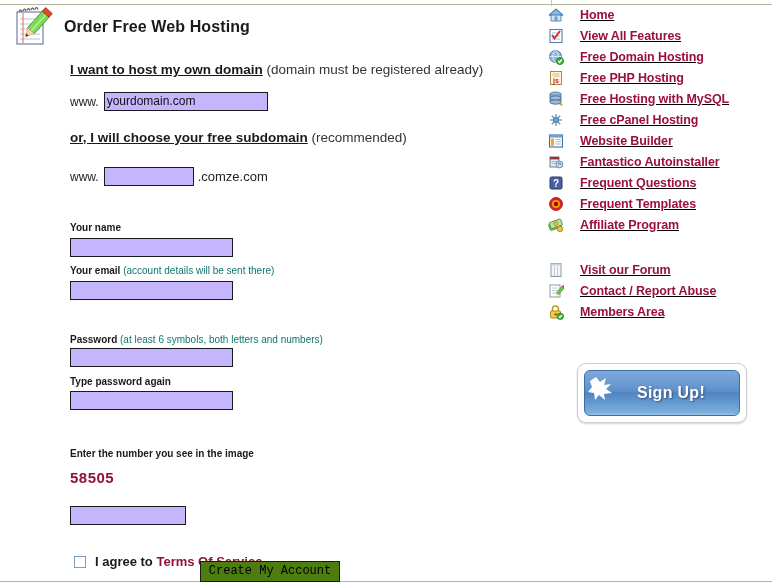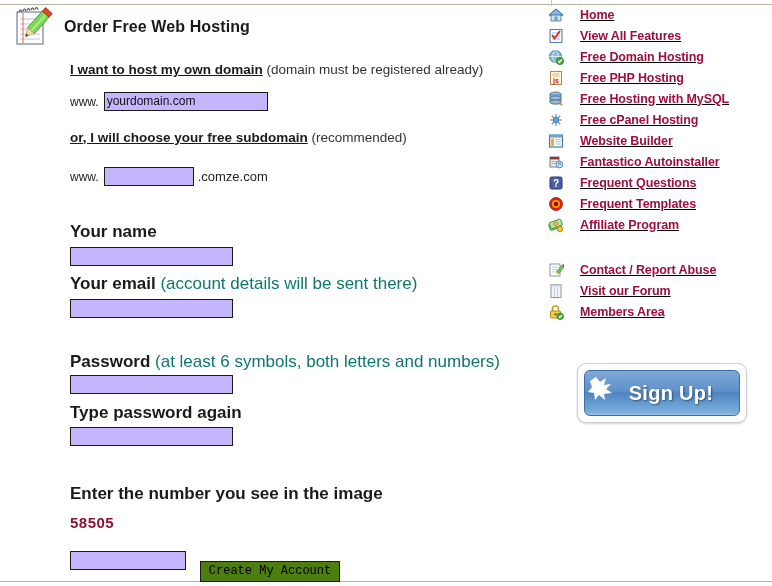--- a/index.html
+++ b/index.html
@@ -91,21 +91,21 @@
     padding: 1px 2px;
     box-sizing: content-box;
     outline: none;
   }
   .w-domain  { width: 158px; }
   .w-sub     { width: 84px; }
   .w-std     { width: 157px; }
   .w-captcha { width: 110px; }
 
   .lbl {
-    font-size: 17px;
+    font-size: 10px;
     font-weight: bold;
     color: #1a1a1a;
     margin: 0;
     white-space: nowrap;
   }
   .lbl .note {
     font-weight: normal;
     color: #0f766e;
   }
 
@@ -201,21 +201,21 @@
     border-radius: 6px;
     background: linear-gradient(to bottom, #7fa9d8 0%, #5e91cb 45%, #4f84c2 50%, #7cb0de 95%, #9cc6e8 100%);
     border: 1px solid #3c6ea5;
     box-sizing: border-box;
     display: flex;
     align-items: center;
     justify-content: center;
     overflow: hidden;
   }
   .signup-label {
-    font-size: 20px;
+    font-size: 16px;
     font-weight: bold;
     color: #ffffff;
     text-shadow: 1px 1px 2px rgba(0,0,0,0.45);
     letter-spacing: 0.3px;
     position: relative;
     z-index: 2;
     padding-left: 18px;
   }
   .star-badge {
     position: absolute;
@@ -460,20 +460,32 @@
             <rect x="2.2" y="3.6" width="12" height="6.5" rx="0.8" fill="#b6e4a4" stroke="#3f8a30" stroke-width="0.8"></rect>
             <circle cx="8.2" cy="6.8" r="2" fill="#f0c040" stroke="#a88018" stroke-width="0.7"></circle>
           </g>
           <circle cx="12" cy="12" r="2.8" fill="#f0c040" stroke="#a88018" stroke-width="0.8"></circle>
         </svg>
       </span>
       <a class="side-label" href="#">Affiliate Program</a>
     </div>
 
     <div class="side-gap"></div>
+
+    <div class="side-item">
+      <span class="side-icon">
+        <svg width="16" height="16" viewBox="0 0 16 16">
+          <rect x="3" y="1.5" width="10" height="13" fill="#f2f4f7" stroke="#8a97a6" stroke-width="1"></rect>
+          <rect x="3" y="1.5" width="10" height="2" fill="#c8d2dc"></rect>
+          <line x1="6.5" y1="4.5" x2="6.5" y2="14" stroke="#c0cad4" stroke-width="0.9"></line>
+          <line x1="9.5" y1="4.5" x2="9.5" y2="14" stroke="#c0cad4" stroke-width="0.9"></line>
+        </svg>
+      </span>
+      <a class="side-label" href="#">Visit our Forum</a>
+    </div>
 
     <div class="side-item">
       <span class="side-icon">
         <svg width="16" height="16" viewBox="0 0 16 16">
           <rect x="2" y="2" width="10" height="12" fill="#ffffff" stroke="#8a97a6" stroke-width="1"></rect>
           <line x1="4" y1="5" x2="10" y2="5" stroke="#b8c2cc" stroke-width="0.8"></line>
           <line x1="4" y1="7.5" x2="10" y2="7.5" stroke="#b8c2cc" stroke-width="0.8"></line>
           <line x1="4" y1="10" x2="8" y2="10" stroke="#b8c2cc" stroke-width="0.8"></line>
           <g transform="rotate(40 11 9)">
             <rect x="9.6" y="2.5" width="2.8" height="9" fill="#6ec94f" stroke="#3f8a30" stroke-width="0.6"></rect>
@@ -481,32 +493,20 @@
             <polygon points="9.6,11.5 12.4,11.5 11,14" fill="#f2d7a8"></polygon>
           </g>
         </svg>
       </span>
       <a class="side-label" href="#">Contact / Report Abuse</a>
     </div>
 
     <div class="side-item">
       <span class="side-icon">
         <svg width="16" height="16" viewBox="0 0 16 16">
-          <rect x="3" y="1.5" width="10" height="13" fill="#f2f4f7" stroke="#8a97a6" stroke-width="1"></rect>
-          <rect x="3" y="1.5" width="10" height="2" fill="#c8d2dc"></rect>
-          <line x1="6.5" y1="4.5" x2="6.5" y2="14" stroke="#c0cad4" stroke-width="0.9"></line>
-          <line x1="9.5" y1="4.5" x2="9.5" y2="14" stroke="#c0cad4" stroke-width="0.9"></line>
-        </svg>
-      </span>
-      <a class="side-label" href="#">Visit our Forum</a>
-    </div>
-
-    <div class="side-item">
-      <span class="side-icon">
-        <svg width="16" height="16" viewBox="0 0 16 16">
           <path d="M4.5 7 V5 a3 3 0 0 1 6 0 V7" fill="none" stroke="#b8a020" stroke-width="1.6"></path>
           <rect x="2.5" y="7" width="10" height="7" rx="1" fill="#f0d040" stroke="#a88018" stroke-width="0.9"></rect>
           <circle cx="7.5" cy="10.3" r="1.2" fill="#8a6a10"></circle>
           <circle cx="12.3" cy="12.3" r="3.2" fill="#3fae3f" stroke="#247a24" stroke-width="0.8"></circle>
           <path d="M10.7 12.3 L11.9 13.6 L14 10.9" stroke="#ffffff" stroke-width="1.2" fill="none"></path>
         </svg>
       </span>
       <a class="side-label" href="#">Members Area</a>
     </div>
   </div>

